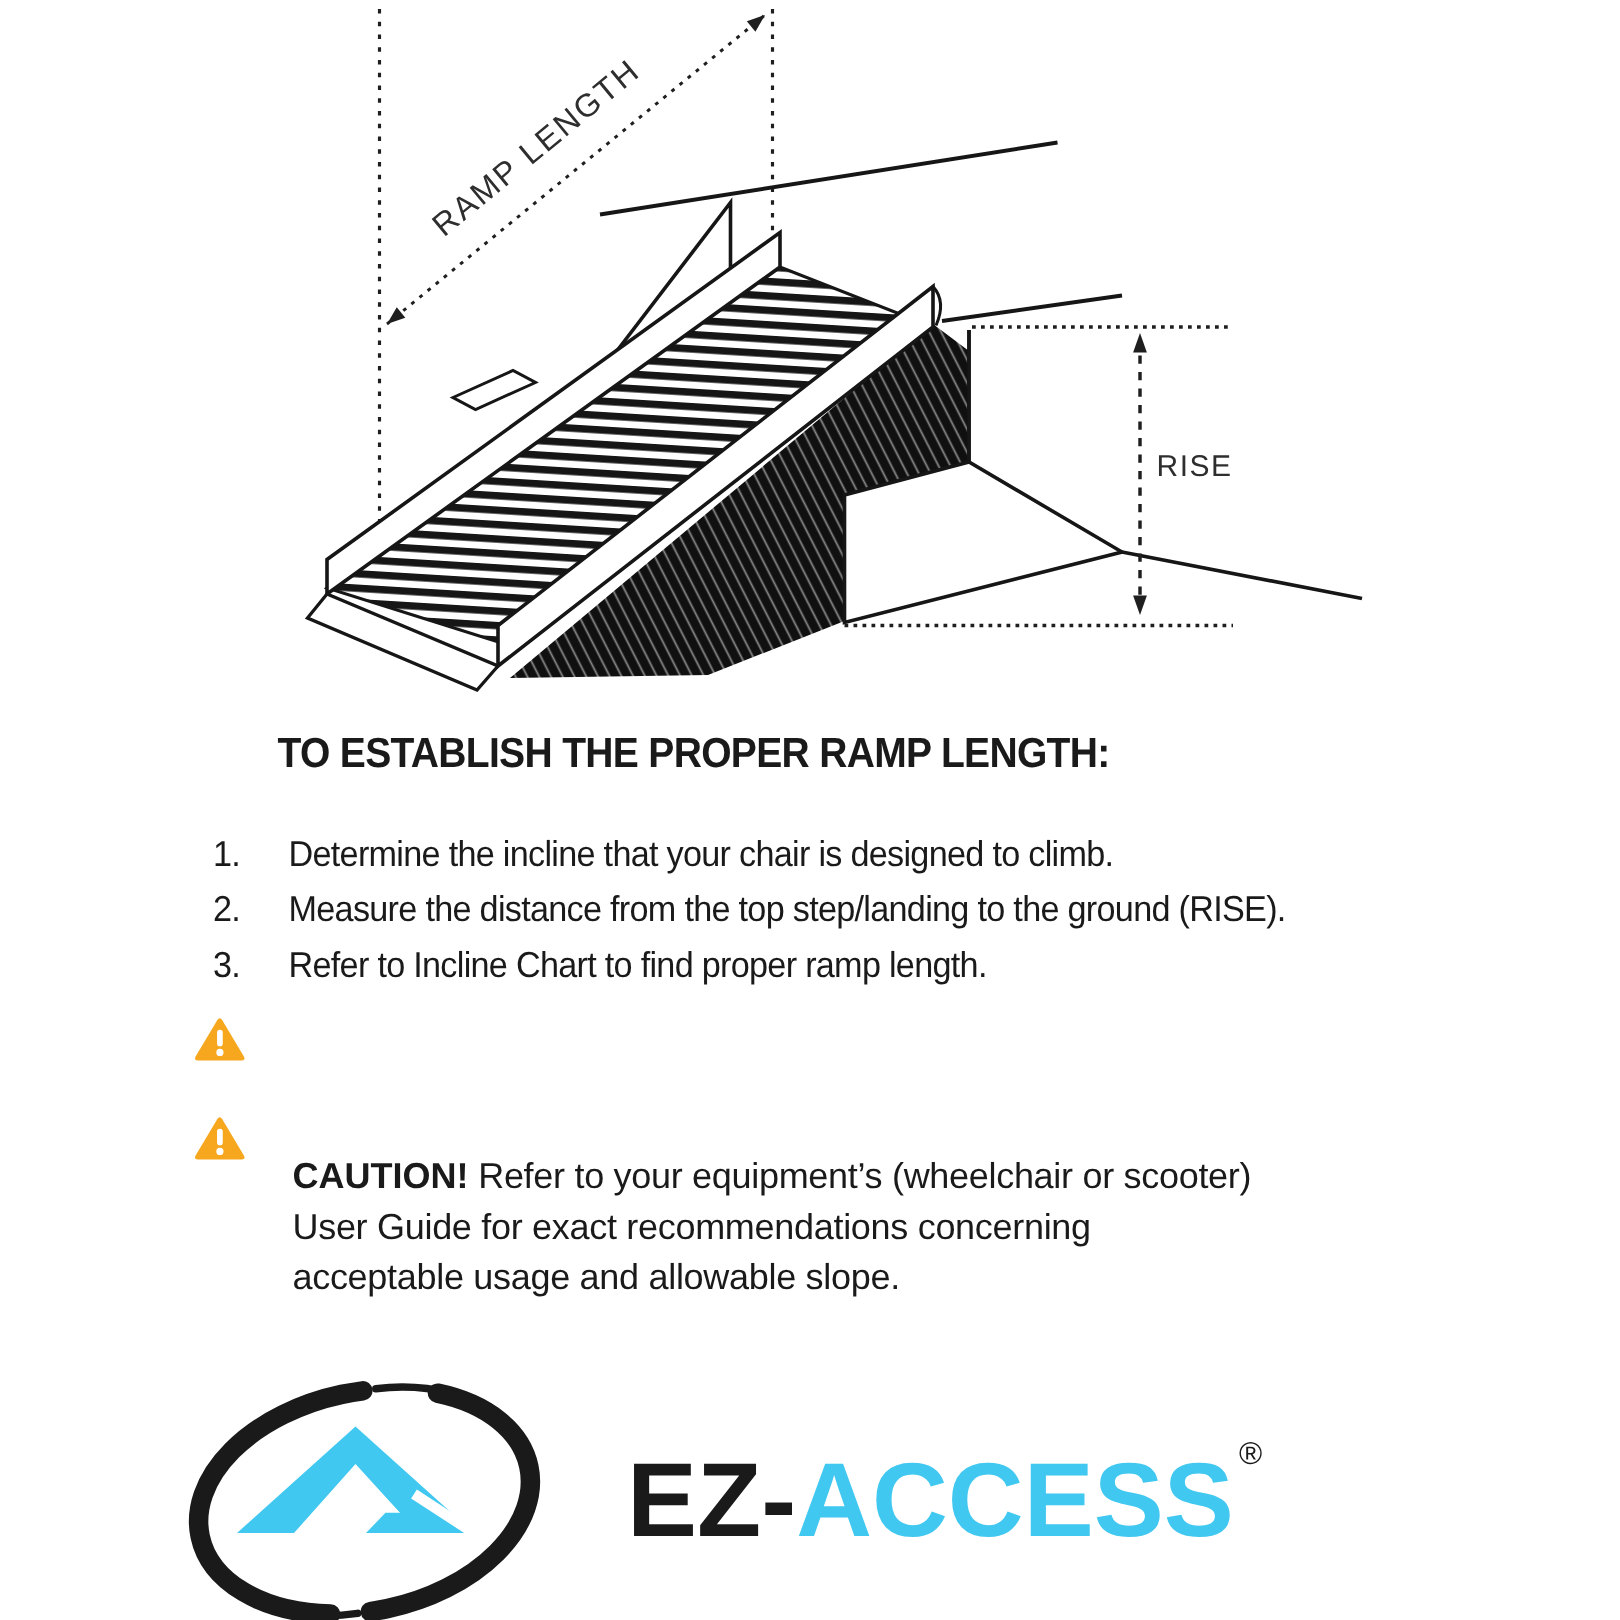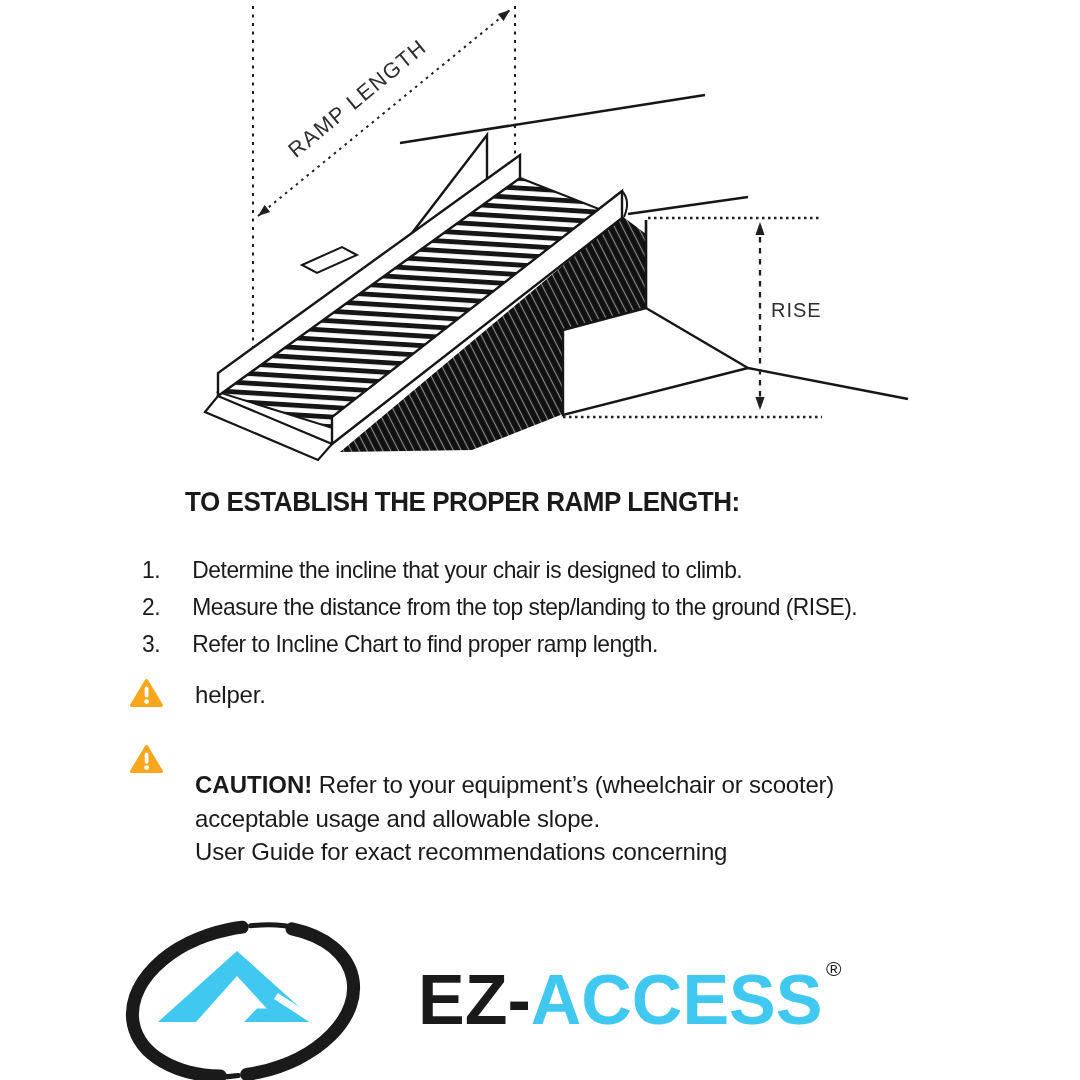--- a/index.html
+++ b/index.html
@@ -101,35 +101,34 @@
       <span>Refer to Incline Chart to find proper ramp length.</span>
     </div>
   </div>
 
   <svg class="warn" style="left:128px;top:677px;" viewBox="0 0 37 32">
     <path d="M20.2,3.2 L34.6,27.3 Q36,30 32.8,30 L4.2,30 Q1,30 2.4,27.3 L16.8,3.2 Q18.5,0.6 20.2,3.2 Z" fill="#F6A71E"></path>
     <rect x="16.7" y="9.5" width="3.8" height="11" rx="1.9" fill="#ffffff"></rect>
     <circle cx="18.6" cy="24.6" r="2.4" fill="#ffffff"></circle>
   </svg>
   <div class="caution" style="left:195px;top:678px;">
-    <div class="c-line">helper.</div>
   </div>
 
   <svg class="warn" style="left:128px;top:743px;" viewBox="0 0 37 32">
     <path d="M20.2,3.2 L34.6,27.3 Q36,30 32.8,30 L4.2,30 Q1,30 2.4,27.3 L16.8,3.2 Q18.5,0.6 20.2,3.2 Z" fill="#F6A71E"></path>
     <rect x="16.7" y="9.5" width="3.8" height="11" rx="1.9" fill="#ffffff"></rect>
     <circle cx="18.6" cy="24.6" r="2.4" fill="#ffffff"></circle>
   </svg>
   <div class="caution" style="left:195px;top:768px;">
     <div class="c-line">
       <strong>CAUTION!</strong>
       <span>Refer to your equipment’s (wheelchair or scooter)</span>
     </div>
+    <div class="c-line">User Guide for exact recommendations concerning</div>
     <div class="c-line">acceptable usage and allowable slope.</div>
-    <div class="c-line">User Guide for exact recommendations concerning</div>
   </div>
 
   <svg class="logo" width="740" height="170" viewBox="0 0 740 170">
 
     <g transform="rotate(-12 125 89)">
       <ellipse cx="125" cy="89" rx="112" ry="73" fill="none" stroke="#1a1a1a" stroke-width="13" stroke-linecap="round" pathLength="100" stroke-dasharray="41 4.5 46 8.5" stroke-dashoffset="14"></ellipse>
       <path d="M28,130 Q60,158 105,161" fill="none" stroke="#1a1a1a" stroke-width="5" stroke-linecap="round"></path>
       <path d="M222,48 Q192,21 148,17" fill="none" stroke="#1a1a1a" stroke-width="5" stroke-linecap="round"></path>
     </g>
 

